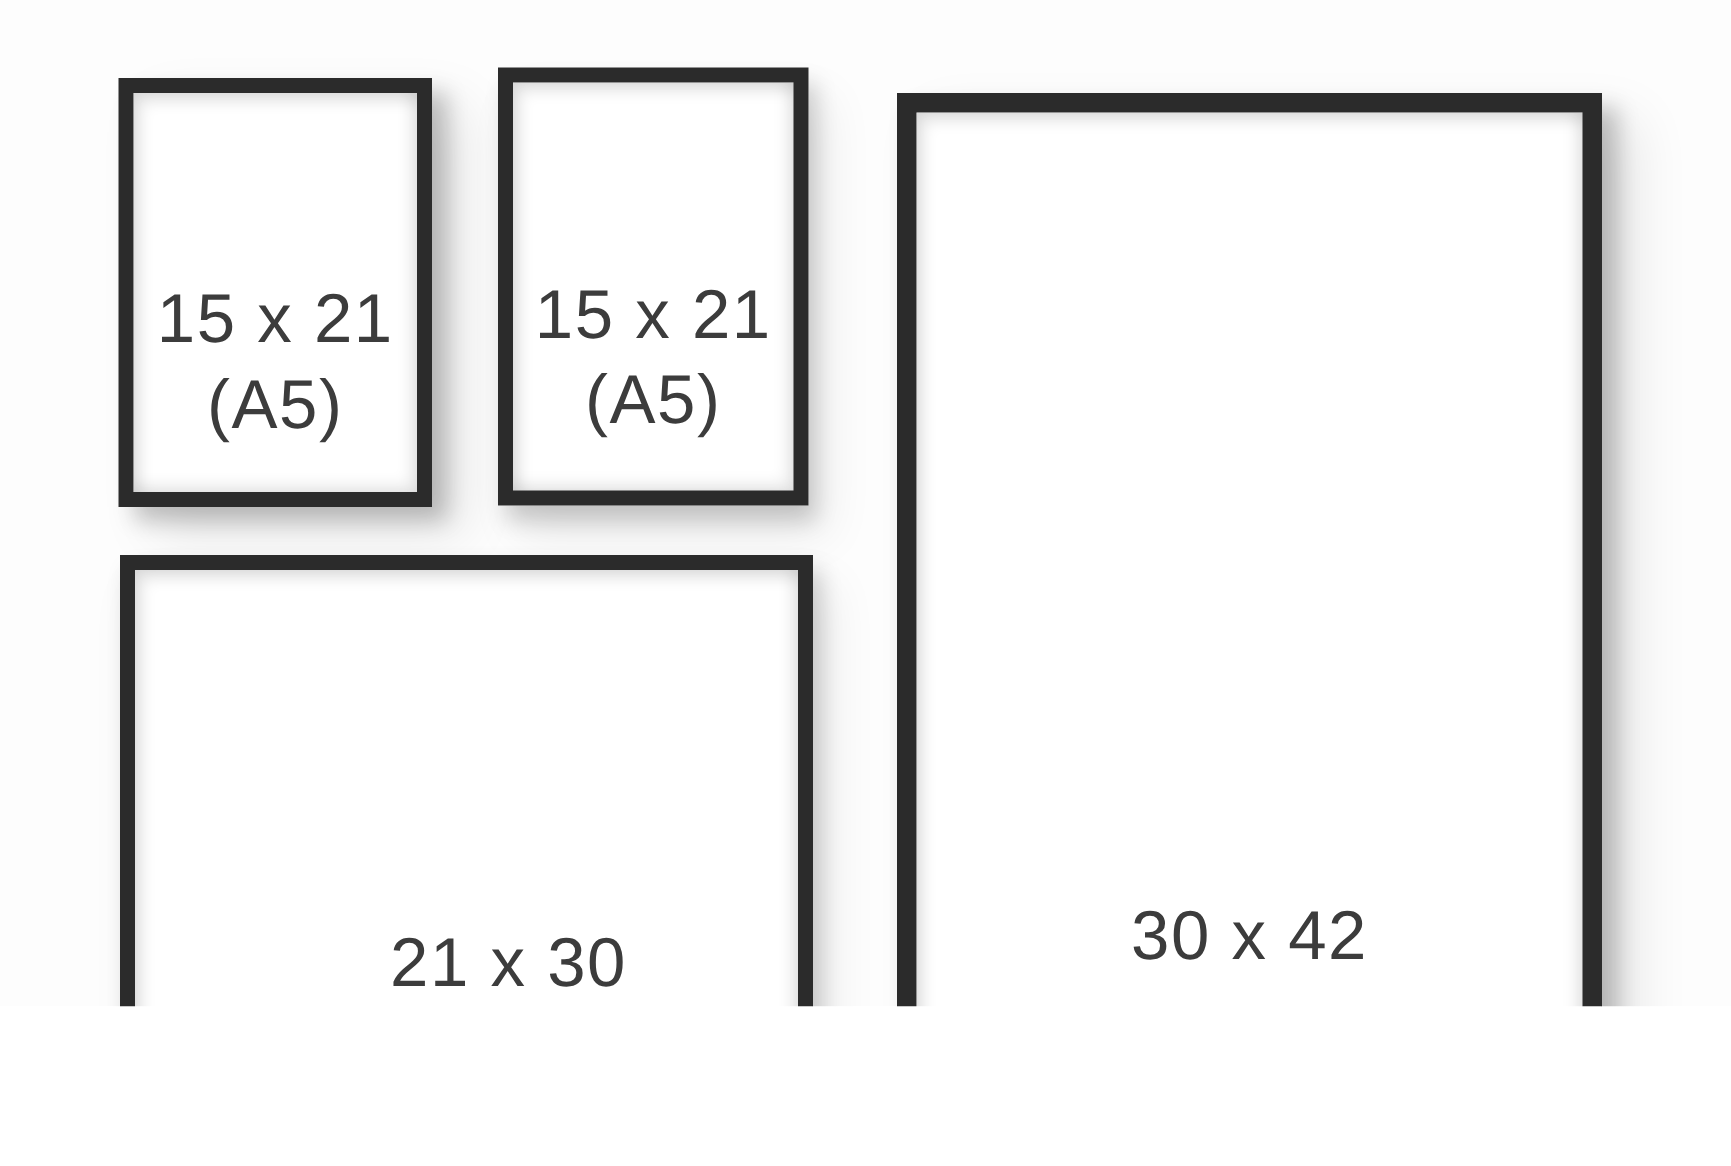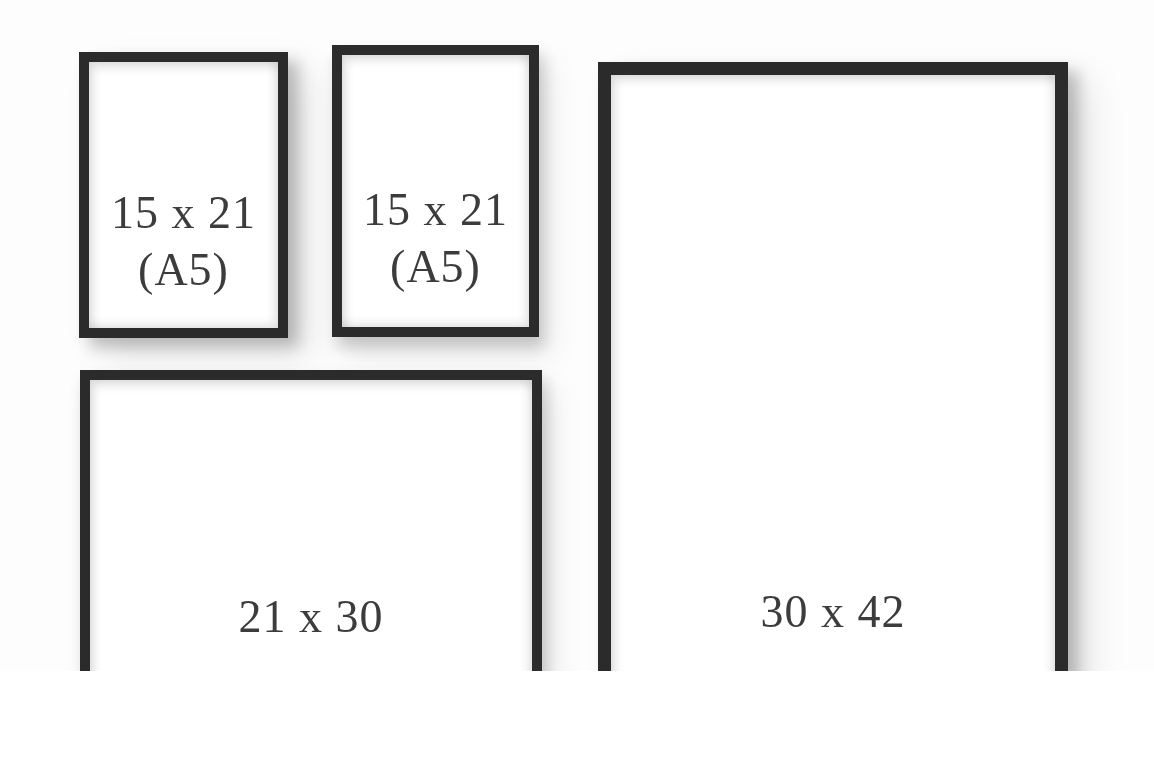--- a/index.html
+++ b/index.html
@@ -6,21 +6,21 @@
     margin: 0;
     padding: 0;
     background: #ffffff;
   }
   .canvas {
     position: relative;
     width: 1154px;
     height: 671px;
     background: #fdfdfd;
     overflow: hidden;
-    font-family: Liberation Serif, serif;
+    font-family: Liberation Sans, sans-serif;
   }
   .frame {
     position: absolute;
     background: #ffffff;
     border-style: solid;
     border-color: #2b2b2b;
     box-sizing: border-box;
   }
   
   .frame.shadow-right {
@@ -61,22 +61,22 @@
     width: 100%;
     text-align: center;
     color: #3c3c3c;
     font-size: 46px;
     line-height: 57px;
     letter-spacing: 1px;
     user-select: none;
   }
   .frame-a5-left  .frame-label { bottom: 30px; }
   .frame-a5-middle .frame-label { bottom: 32px; }
-  .frame-a3 .frame-label { bottom: 50px; }
-  .frame-a4 .frame-label { bottom: 58px; }
+  .frame-a3 .frame-label { bottom: 38px; }
+  .frame-a4 .frame-label { bottom: 33px; margin-left: 28px; }
 </style>
 </head>
 <body>
 
 <div class="canvas">
 
   <div class="frame frame-a5-left shadow-right">
     <div class="frame-label">
       <div>15 x 21</div>
       <div>(A5)</div>

